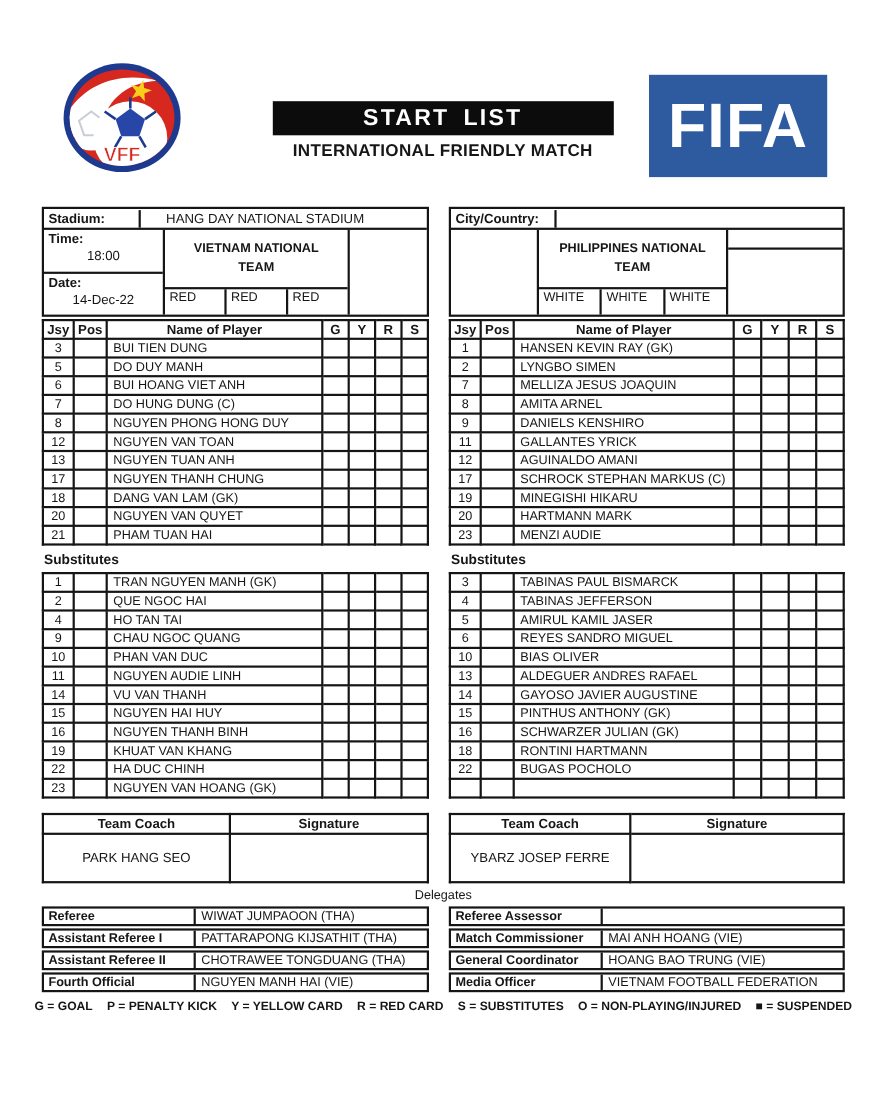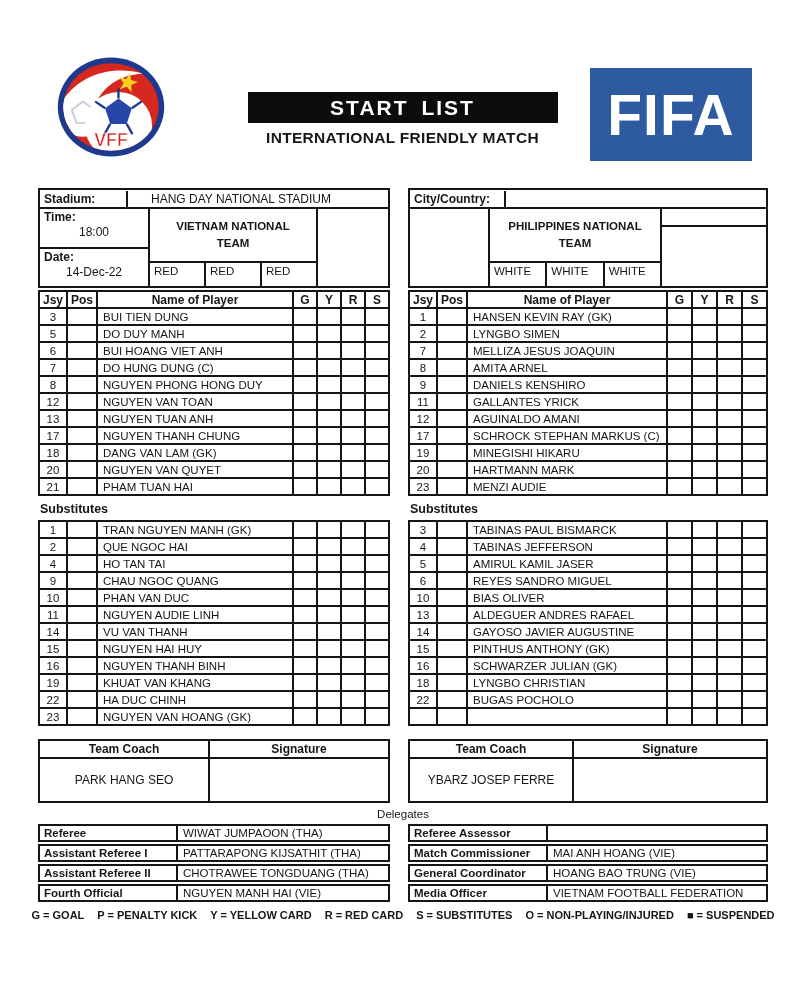--- a/index.html
+++ b/index.html
@@ -700,21 +700,21 @@
                 <td class="pname">SCHWARZER JULIAN (GK)</td>
                 <td></td>
                 <td></td>
                 <td></td>
                 <td></td>
               </tr>
 
               <tr>
                 <td class="num">18</td>
                 <td></td>
-                <td class="pname">LYNGBO CHRISTIAN</td>
+                <td class="pname">RONTINI HARTMANN</td>
                 <td></td>
                 <td></td>
                 <td></td>
                 <td></td>
               </tr>
 
               <tr>
                 <td class="num">22</td>
                 <td></td>
                 <td class="pname">BUGAS POCHOLO</td>

